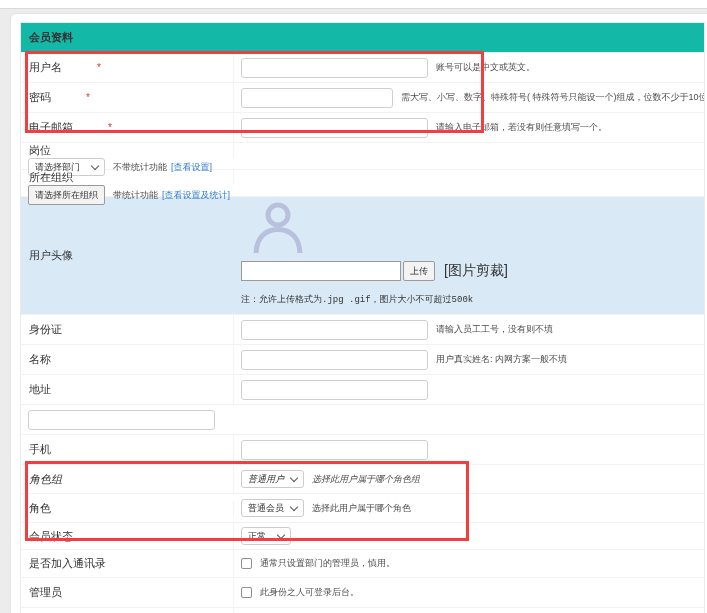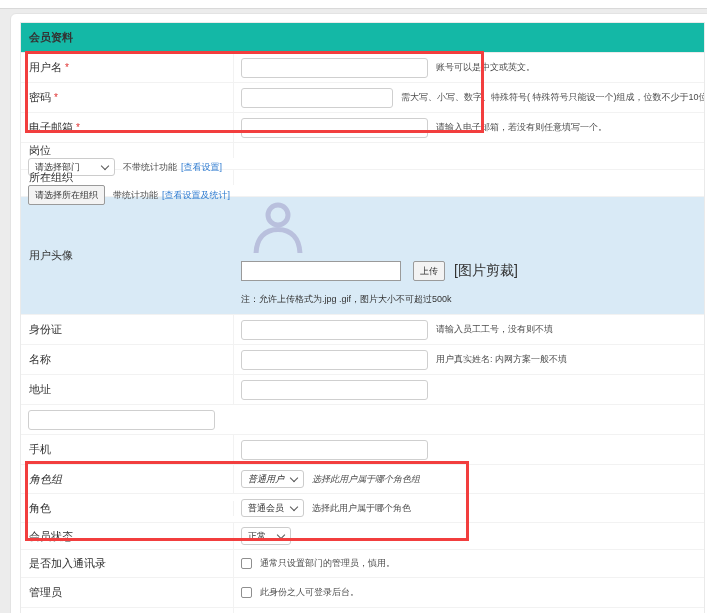--- a/index.html
+++ b/index.html
@@ -11,21 +11,21 @@
   .topbar{position:absolute;left:0;top:0;width:707px;height:8px;background:#fff;
     border-bottom:1px solid #d9d9d9;}
   .card{position:absolute;left:10px;top:13px;width:704px;height:620px;background:#fff;
     border:1px solid #e3e3e3;border-radius:6px;}
   .form-table{position:absolute;left:9px;top:8px;width:685px;
     border:1px solid #eaeaea;border-bottom:none;box-sizing:border-box;background:#fff;}
   .thead{height:29px;background:#f7f7f8;border-bottom:1px solid #ebebeb;display:flex;
     align-items:center;padding-left:8px;font-weight:bold;font-size:11px;color:#333;}
   .row{display:flex;border-bottom:1px solid #f2f2f2;box-sizing:border-box;background:#fff;}
   .cell-label{width:213px;flex:none;display:flex;align-items:center;padding-left:8px;
-    box-sizing:border-box;border-right:1px solid #f2f2f2;font-size:11px;color:#333;}
+    box-sizing:border-box;border-right:1px solid #f2f2f2;font-size:11px;color:#333;gap:32px;}
   .cell-control{flex:1;display:flex;align-items:center;padding-left:7px;
     font-size:9px;color:#4d4d4d;min-width:0;}
   .star{color:var(--star,#e03131);margin-left:3px;font-size:10px;line-height:1;}
   .txt{height:20px;border:1px solid #cfcfcf;border-radius:3px;box-sizing:border-box;
     padding:0 4px;font-size:10px;outline:none;background:#fff;flex:none;}
   .txt.square{border-radius:0;border-color:#9a9a9a;}
   .sel{display:inline-flex;align-items:center;height:18px;border:1px solid #ccc;
     border-radius:3px;background:#fff;padding:0 6px;font-size:9px;color:#333;
     box-sizing:border-box;cursor:default;flex:none;}
   .chev{width:5px;height:5px;border-right:1px solid #555;border-bottom:1px solid #555;
@@ -35,21 +35,21 @@
   .hint{margin-left:8px;white-space:nowrap;overflow:hidden;}
   .link{color:var(--link,#2e7bd0);margin-left:4px;white-space:nowrap;cursor:pointer;}
   .cb{width:11px;height:11px;border:1px solid #8f8f8f;border-radius:2px;background:#fff;
     flex:none;box-sizing:border-box;}
   .row.avatar{background:var(--avatarbg,#d9eaf6);}
   .row.avatar .cell-label{border-right-color:transparent;}
   .row.avatar .cell-control{display:block;padding-top:4px;}
   .avatar-figure{color:var(--avataricon,#b9c0dd);margin-left:10px;height:52px;width:54px;overflow:hidden;}
   .upload-line{margin-top:8px;display:flex;align-items:center;}
   .croplab{font-size:14px;color:#333;margin-left:9px;white-space:nowrap;}
-  .note{font-size:9px;color:#333;margin-top:12px;}
+  .note{font-size:9px;color:#333;margin-top:12px;font-family:Liberation Mono, monospace;}
   .redbox{position:absolute;border:3px solid var(--red,#f23e3e);box-sizing:border-box;
     pointer-events:none;z-index:5;}
   #redbox1{left:25px;top:51px;width:459px;height:82px;}
   #redbox2{left:25px;top:461px;width:444px;height:80px;}
   .row.partial .cell-control{align-items:flex-start;padding-top:6px;}
 </style>
 </head>
 <body>
 
 <div class="topbar"></div>
@@ -88,21 +88,21 @@
           <div class="cell-control">
             <input class="txt" type="text" value="" style="width: 187px;">
             <span class="hint">请输入电子邮箱，若没有则任意填写一个。</span>
           </div>
         </div>
         <div class="row" style="height: 27px; flex-direction: column;">
           <div class="cell-label">
             <span>岗位</span>
           </div>
           <div class="cell-control">
-            <div class="sel" style="width: 87px; justify-content: space-between;">
+            <div class="sel" style="width: 77px; justify-content: space-between;">
               <span>请选择部门</span>
               <i class="chev"></i>
             </div>
             <span class="hint">不带统计功能</span>
             <span class="link">[查看设置]</span>
           </div>
         </div>
         <div class="row" style="height: 27px; flex-direction: column;">
           <div class="cell-label">
             <span>所在组织</span>
@@ -117,21 +117,21 @@
           <div class="cell-label">
             <span>用户头像</span>
           </div>
           <div class="cell-control">
             <div class="avatar-figure"><svg width="54" height="52" viewBox="0 0 54 52">
                 <circle cx="27" cy="14" r="10" fill="none" stroke="currentColor" stroke-width="5"></circle>
                 <path d="M5 54 C5 37 14 28.5 27 28.5 C40 28.5 49 37 49 54" fill="none" stroke="currentColor" stroke-width="5"></path>
               </svg></div>
             <div class="upload-line">
               <input class="txt square" type="text" value="" style="width: 160px;">
-              <button class="btn" style="margin-left: 12px;">上传</button>
+              <button class="btn" style="margin-left: 2px;">上传</button>
               <span class="croplab">[图片剪裁]</span>
             </div>
             <div class="note">注：允许上传格式为.jpg .gif，图片大小不可超过500k</div>
           </div>
         </div>
         <div class="row" style="height: 30px;">
           <div class="cell-label">
             <span>身份证</span>
           </div>
           <div class="cell-control">

